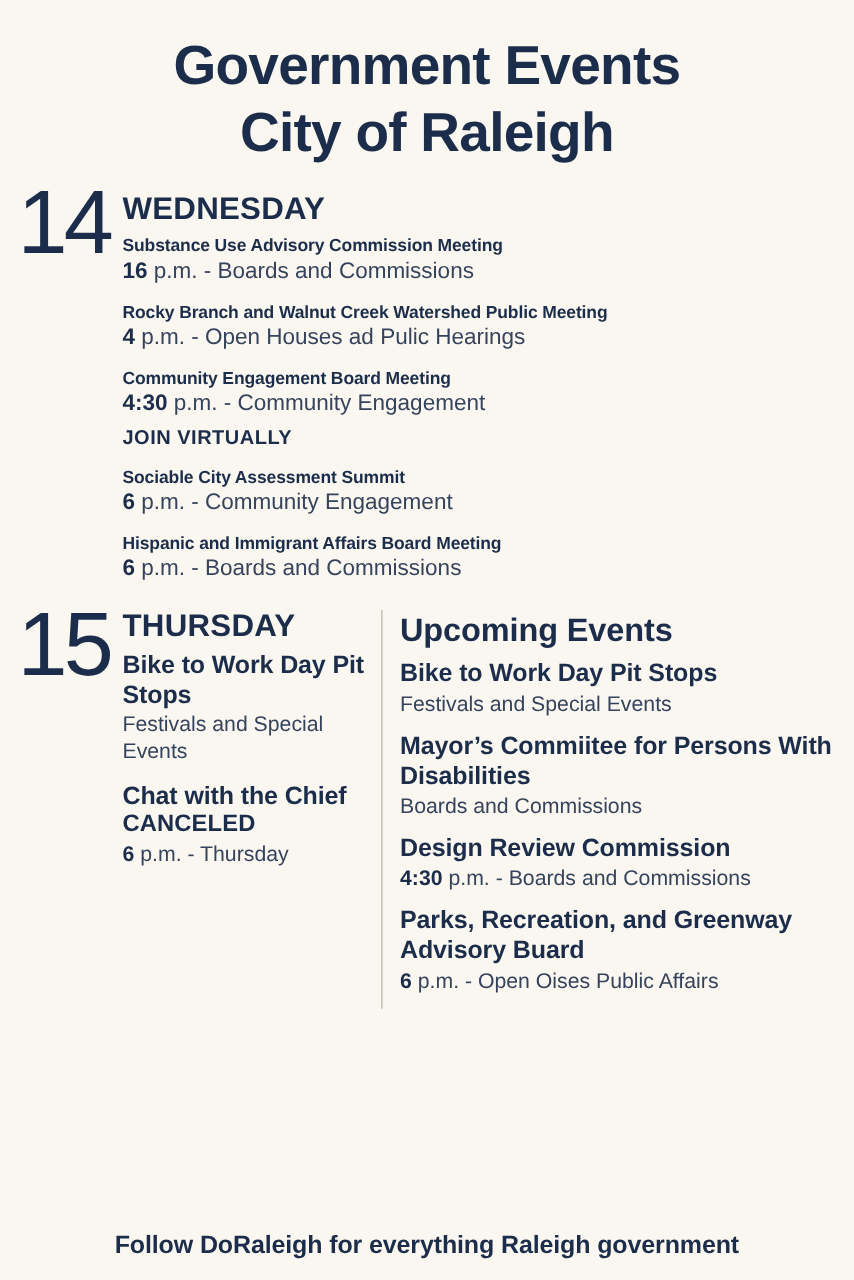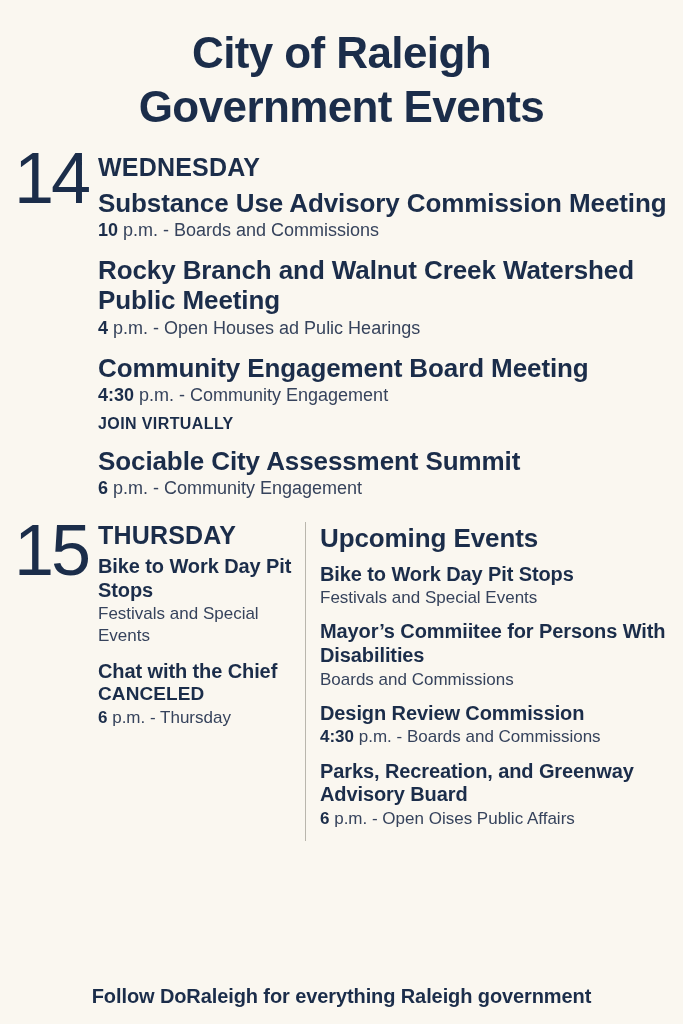--- a/index.html
+++ b/index.html
@@ -62,21 +62,21 @@
     letter-spacing: 0.2px;
     line-height: 1.05;
     margin-bottom: 7px;
   }
 
   
   .event { margin-bottom: 13px; }
   .event:last-child { margin-bottom: 0; }
 
   .ev-title {
-    font-size: 26px;
+    font-size: 14px;
     font-weight: bold;
     line-height: 1.18;
     letter-spacing: -0.1px;
     color: #1b2d4a;
   }
   .ev-note {
     font-size: 19px;
     font-weight: bold;
     line-height: 1.18;
     letter-spacing: 0.1px;
@@ -149,50 +149,54 @@
     font-size: 20px;
     font-weight: bold;
     letter-spacing: -0.1px;
     color: #1b2d4a;
   }
 </style>
 </head>
 <body>
 
 <div class="title-block">
+  <div class="title-line">Government Events</div>
   <div class="title-line">City of Raleigh</div>
-  <div class="title-line">Government Events</div>
 </div>
 
 <div class="day day-wed">
   <div class="day-num">14</div>
   <div class="day-body">
     <div class="day-name">WEDNESDAY</div>
 
     <div class="event">
       <div class="ev-title">Substance Use Advisory Commission Meeting</div>
-      <div class="ev-meta"><b>10</b><span> p.m. - Boards and Commissions</span></div>
+      <div class="ev-meta"><b>16</b><span> p.m. - Boards and Commissions</span></div>
     </div>
 
     <div class="event">
       <div class="ev-title">Rocky Branch and Walnut Creek Watershed Public Meeting</div>
       <div class="ev-meta"><b>4</b><span> p.m. - Open Houses ad Pulic Hearings</span></div>
     </div>
 
     <div class="event">
       <div class="ev-title">Community Engagement Board Meeting</div>
       <div class="ev-meta"><b>4:30</b><span> p.m. - Community Engagement</span></div>
       <div class="ev-sub">JOIN VIRTUALLY</div>
     </div>
 
     <div class="event">
       <div class="ev-title">Sociable City Assessment Summit</div>
       <div class="ev-meta"><b>6</b><span> p.m. - Community Engagement</span></div>
     </div>
 
+    <div class="event">
+      <div class="ev-title">Hispanic and Immigrant Affairs Board Meeting</div>
+      <div class="ev-meta"><b>6</b><span> p.m. - Boards and Commissions</span></div>
+    </div>
   </div>
 </div>
 
 <div class="day day-thu">
   <div class="day-num">15</div>
   <div class="lower" style="flex:1 1 auto; min-width:0;">
 
     <div class="col-left">
       <div class="day-name">THURSDAY</div>
 

